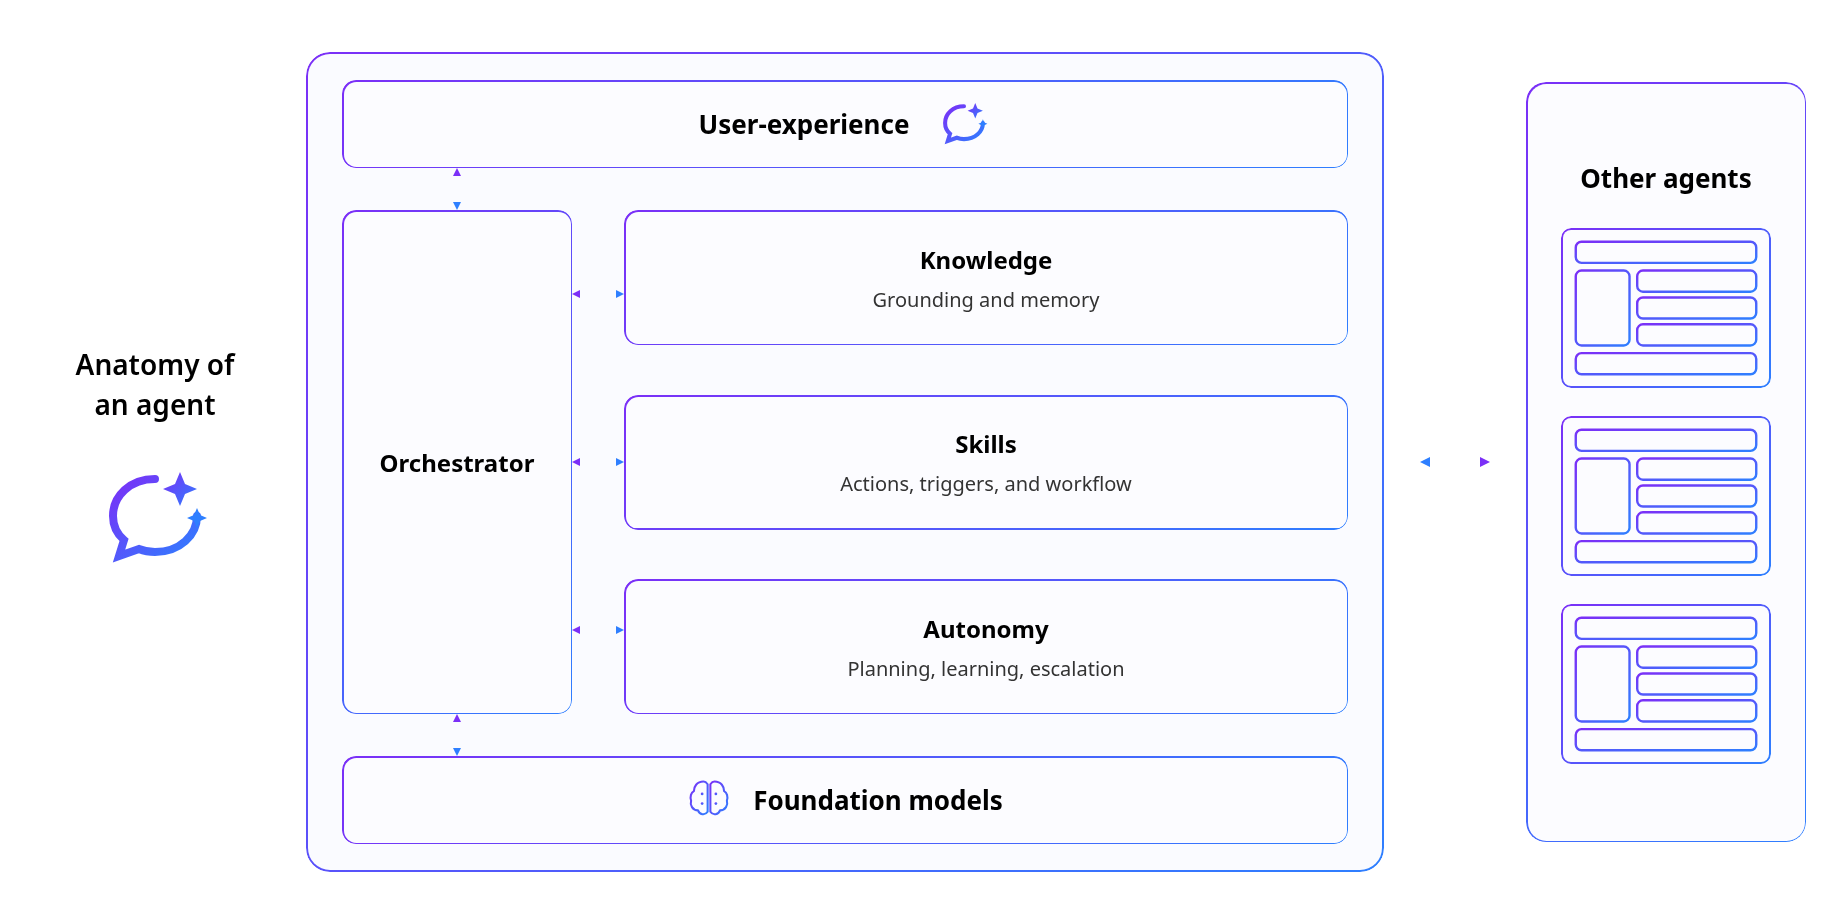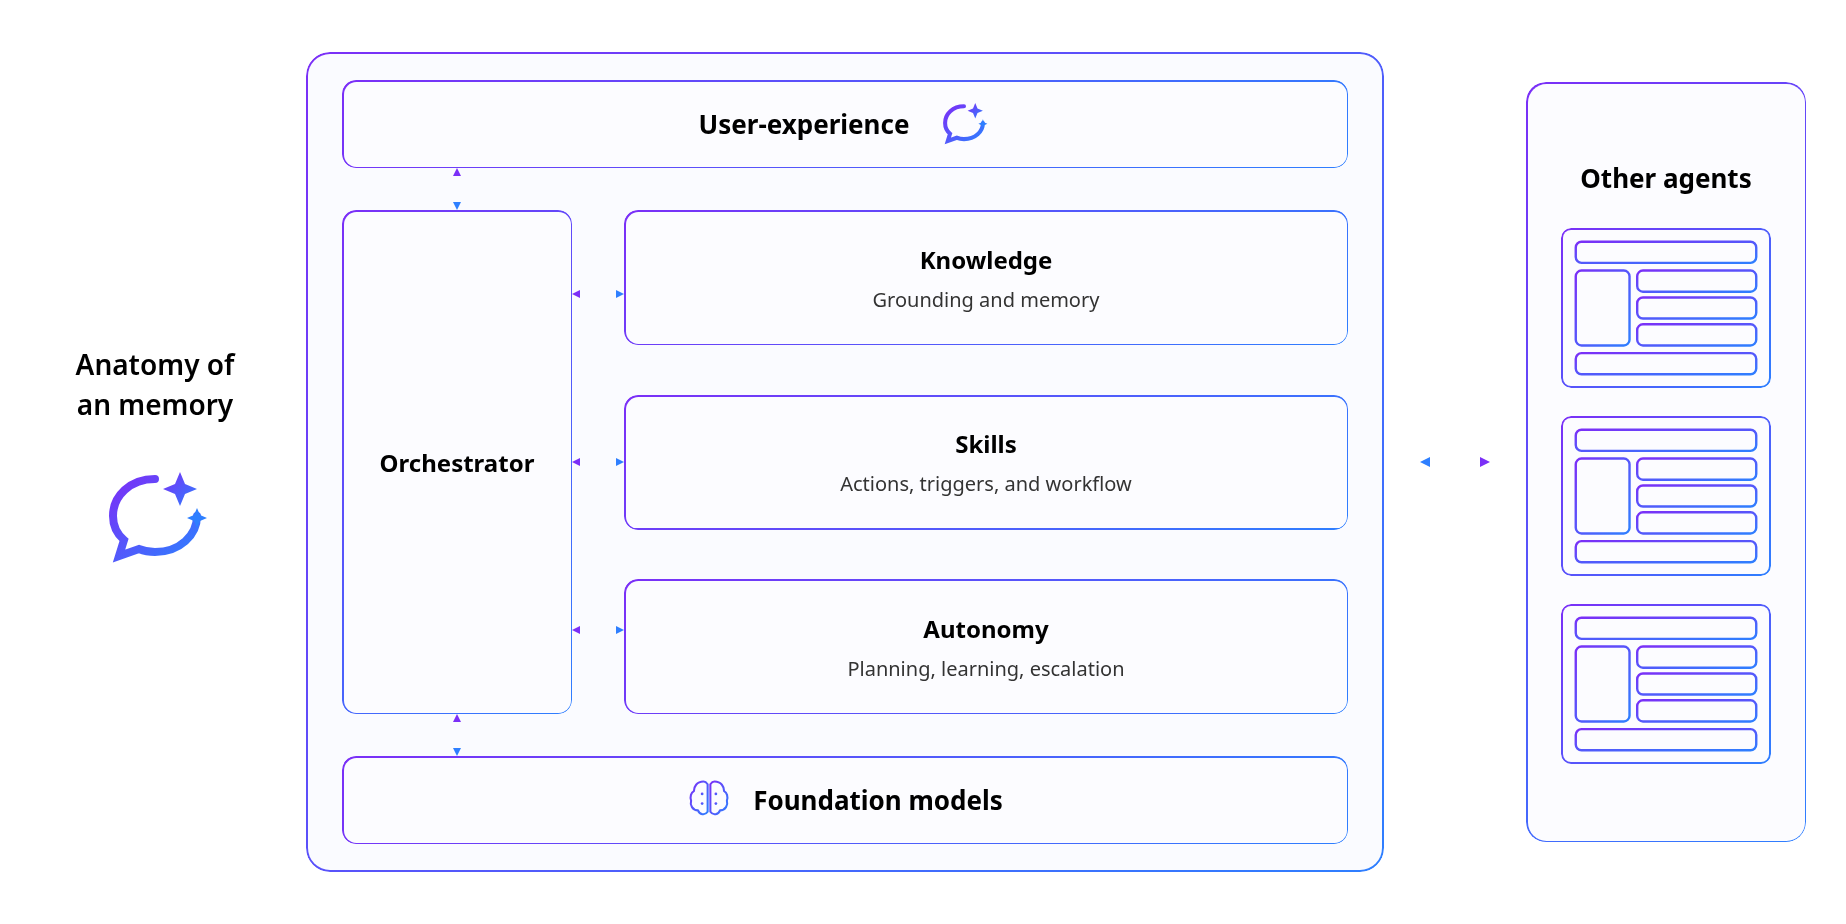--- a/index.html
+++ b/index.html
@@ -190,21 +190,21 @@
 
 </style>
 </head>
 <body>
 
 <div class="wrapper">
 
   <div class="left-label">
     <div class="title">
       <span>Anatomy of</span><br>
-      <span>an memory</span>
+      <span>an agent</span>
     </div>
     <div class="chat-sparkle-lg">
       <svg viewBox="0 0 120 120" fill="none">
         <defs>
           <linearGradient id="g1" x1="0" y1="0" x2="1" y2="1">
             <stop offset="0%" stop-color="#7b2ff7"></stop>
             <stop offset="100%" stop-color="#2e7fff"></stop>
           </linearGradient>
         </defs>
         <path d="M60 25 C35 25 18 42 18 62 C18 72 22 80 29 86 L24 102 L44 95 C49 97 54 98 60 98 C85 98 102 81 102 62" stroke="url(#g1)" stroke-width="8" stroke-linecap="round" fill="none"></path>

